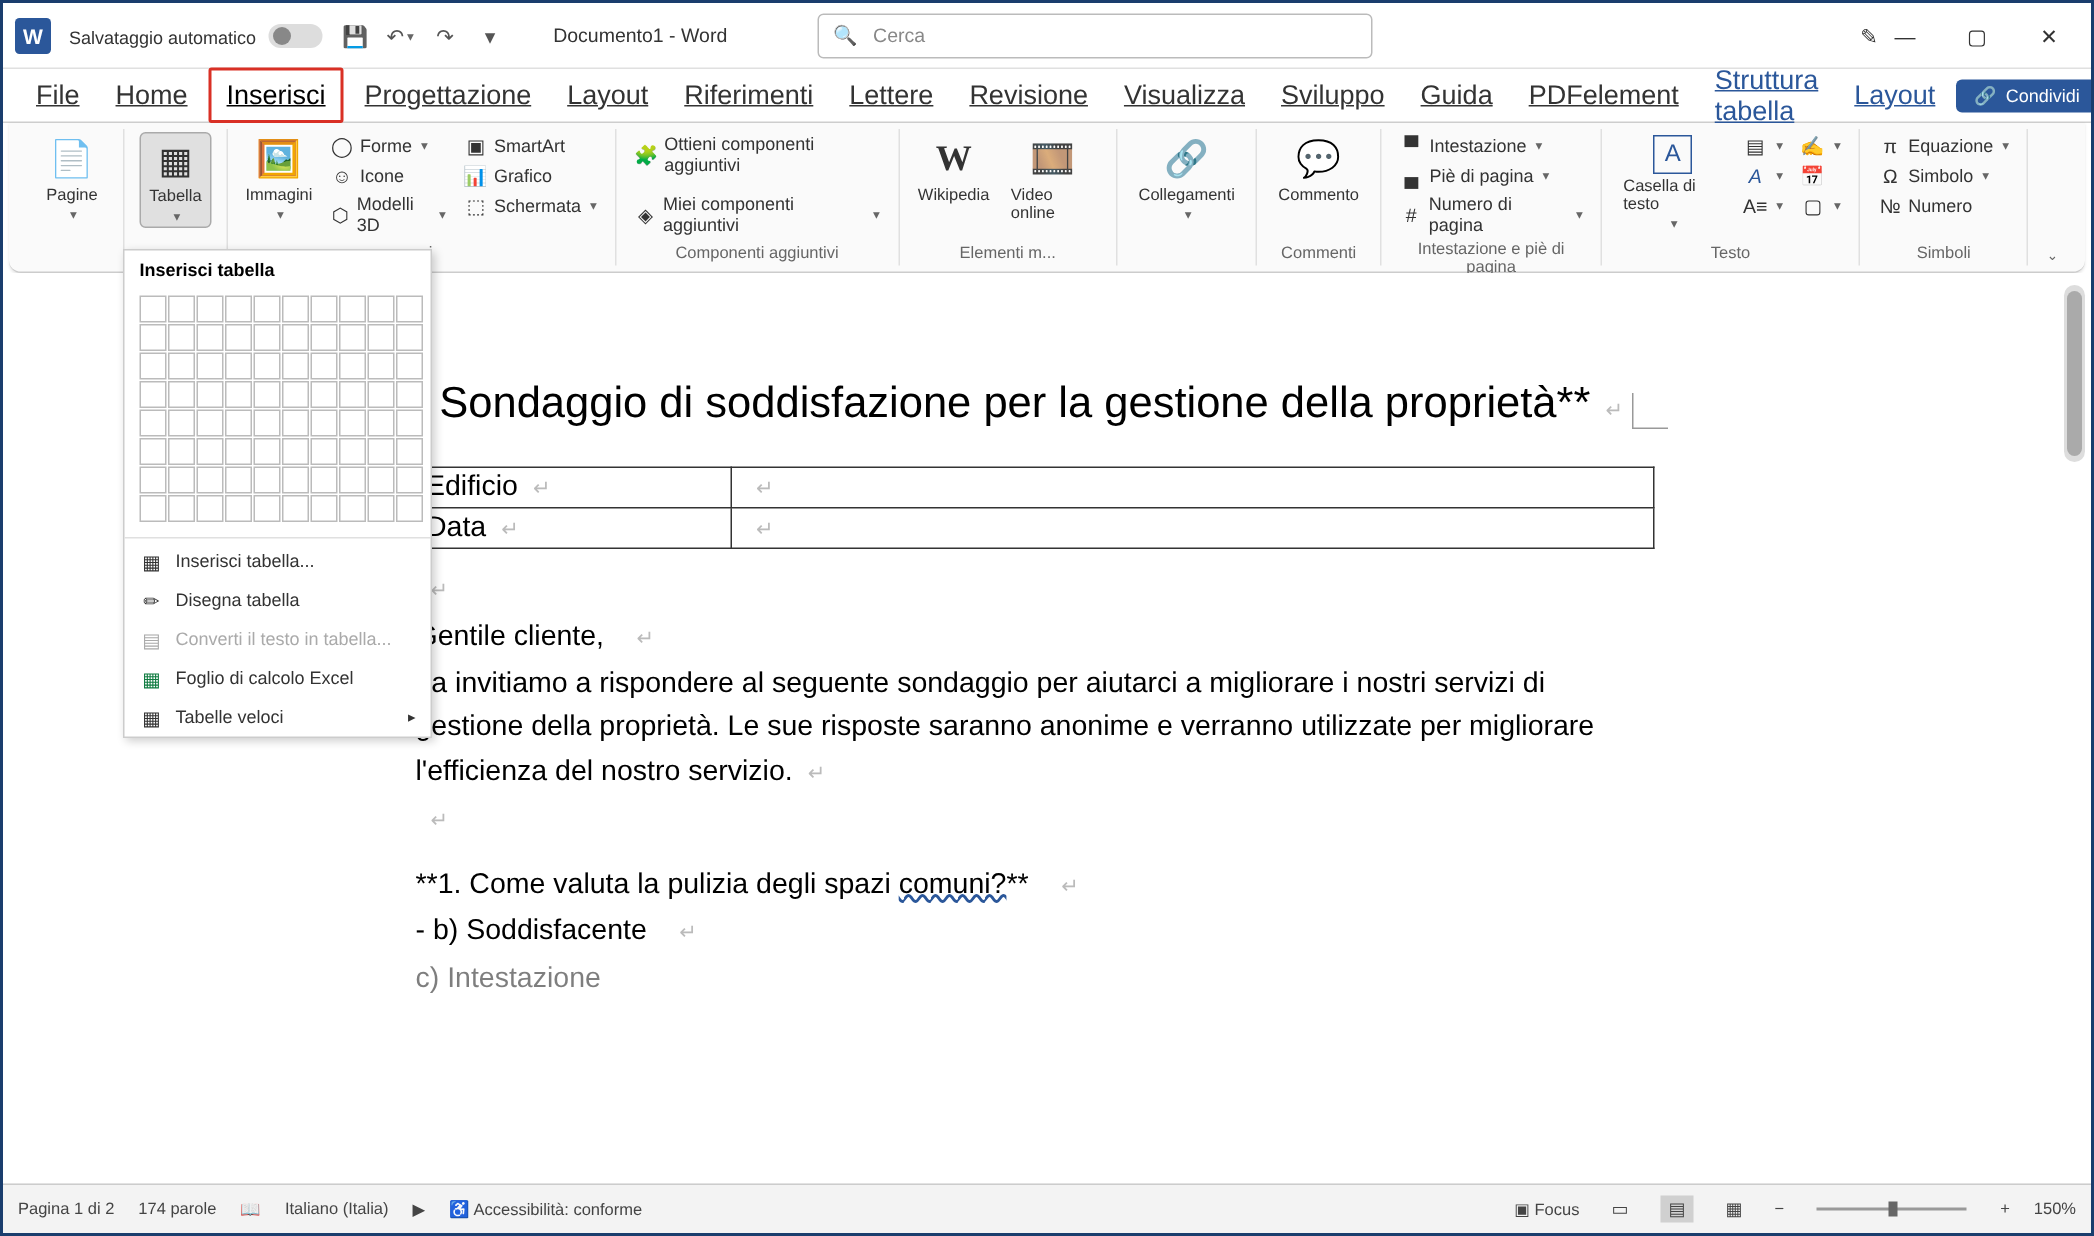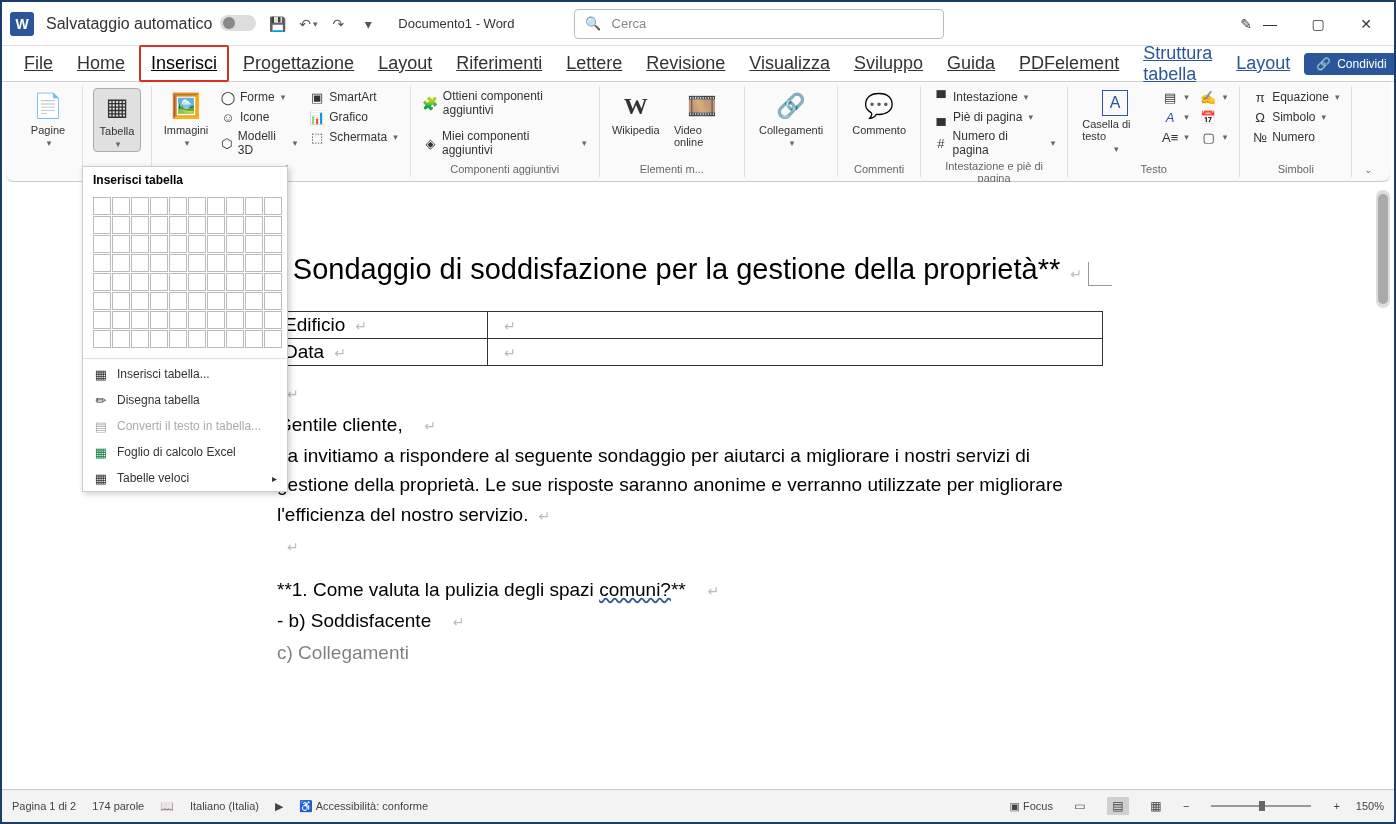--- a/index.html
+++ b/index.html
@@ -1,26 +1,26 @@
 <!DOCTYPE html>
 <html><head>
 <meta charset="utf-8">
 <style>
 * { box-sizing: border-box; margin: 0; padding: 0; font-family: "Segoe UI", Arial, sans-serif; }
 body { background: #fff; overflow: hidden; width: 1396px; height: 824px; border: 2px solid #1a3d6d; position: relative; }
 
 .titlebar { height: 44px; background: #fff; display: flex; align-items: center; padding: 0 8px; border-bottom: 1px solid #e0e0e0; }
 .word-icon { width: 24px; height: 24px; background: #2b579a; color: #fff; font-weight: bold; font-size: 14px; display: flex; align-items: center; justify-content: center; border-radius: 3px; margin-right: 12px; }
-.autosave { display: flex; align-items: flex-start; gap: 8px; font-size: 16px; color: #333; }
+.autosave { display: flex; align-items: flex-end; gap: 8px; font-size: 12px; color: #333; }
 .toggle { width: 36px; height: 16px; background: #ddd; border-radius: 8px; position: relative; }
 .toggle::after { content: ""; position: absolute; width: 12px; height: 12px; background: #888; border-radius: 50%; top: 2px; left: 3px; }
 .qat { display: flex; align-items: center; gap: 10px; margin-left: 12px; }
 .qat-btn { width: 20px; height: 20px; display: flex; align-items: center; justify-content: center; color: #555; font-size: 14px; }
 .save-icon { color: #a64ca6; }
-.doc-title { margin-left: 20px; font-size: 13px; color: #333; }
+.doc-title { margin-left: 32px; font-size: 13px; color: #333; }
 .search-box { margin-left: 60px; flex: 0 0 370px; height: 30px; border: 1px solid #bbb; border-radius: 4px; display: flex; align-items: center; padding: 0 10px; color: #888; font-size: 13px; gap: 10px; }
 .title-spacer { flex: 1; }
 .win-controls { display: flex; gap: 24px; margin-right: 8px; }
 .win-btn { width: 24px; height: 24px; display: flex; align-items: center; justify-content: center; font-size: 14px; color: #333; }
 
 .tabs { height: 36px; display: flex; align-items: center; padding: 0 12px; gap: 4px; border-bottom: 1px solid #d0d0d0; }
 .tab { padding: 6px 10px; font-size: 18px; color: #333; border-radius: 2px; text-decoration: underline; }
 .tab.active { border: 2px solid #d93025; color: #000; }
 .tab.contextual { color: #2b579a; }
 .share-btn { margin-left: auto; background: #2b579a; color: #fff; padding: 4px 12px; border-radius: 4px; font-size: 12px; display: flex; align-items: center; gap: 6px; }
@@ -449,21 +449,21 @@
             <td><span class="ret">↵</span></td>
           </tr>
     </tbody>
       </table>
     <p class="doc-text"><span class="ret">↵</span></p>
     <p class="doc-text"><span>Gentile cliente,</span><span class="ret">&nbsp;&nbsp;&nbsp;↵</span></p>
     <p class="doc-text"><span>La invitiamo a rispondere al seguente sondaggio per aiutarci a migliorare i nostri servizi di gestione della proprietà. Le sue risposte saranno anonime e verranno utilizzate per migliorare l'efficienza del nostro servizio.</span><span class="ret">↵</span></p>
     <p class="doc-text"><span class="ret">↵</span></p>
     <p class="doc-text doc-q"><span>**1. Come valuta la pulizia degli spazi </span><span class="underline-wavy">comuni?</span><span>**</span><span class="ret">&nbsp;&nbsp;&nbsp;↵</span></p>
     <p class="doc-text"><span>- b) Soddisfacente</span><span class="ret">&nbsp;&nbsp;&nbsp;↵</span></p>
-    <p class="doc-text" style="opacity:0.5"><span>c) Collegamenti</span></p>
+    <p class="doc-text" style="opacity:0.5"><span>c) Intestazione</span></p>
   </div>
 </div>
 
 <div class="scroll-track">
   <div class="scroll-thumb"></div>
 </div>
 
 <div class="statusbar">
   <span>Pagina 1 di 2</span>
   <span>174 parole</span>

